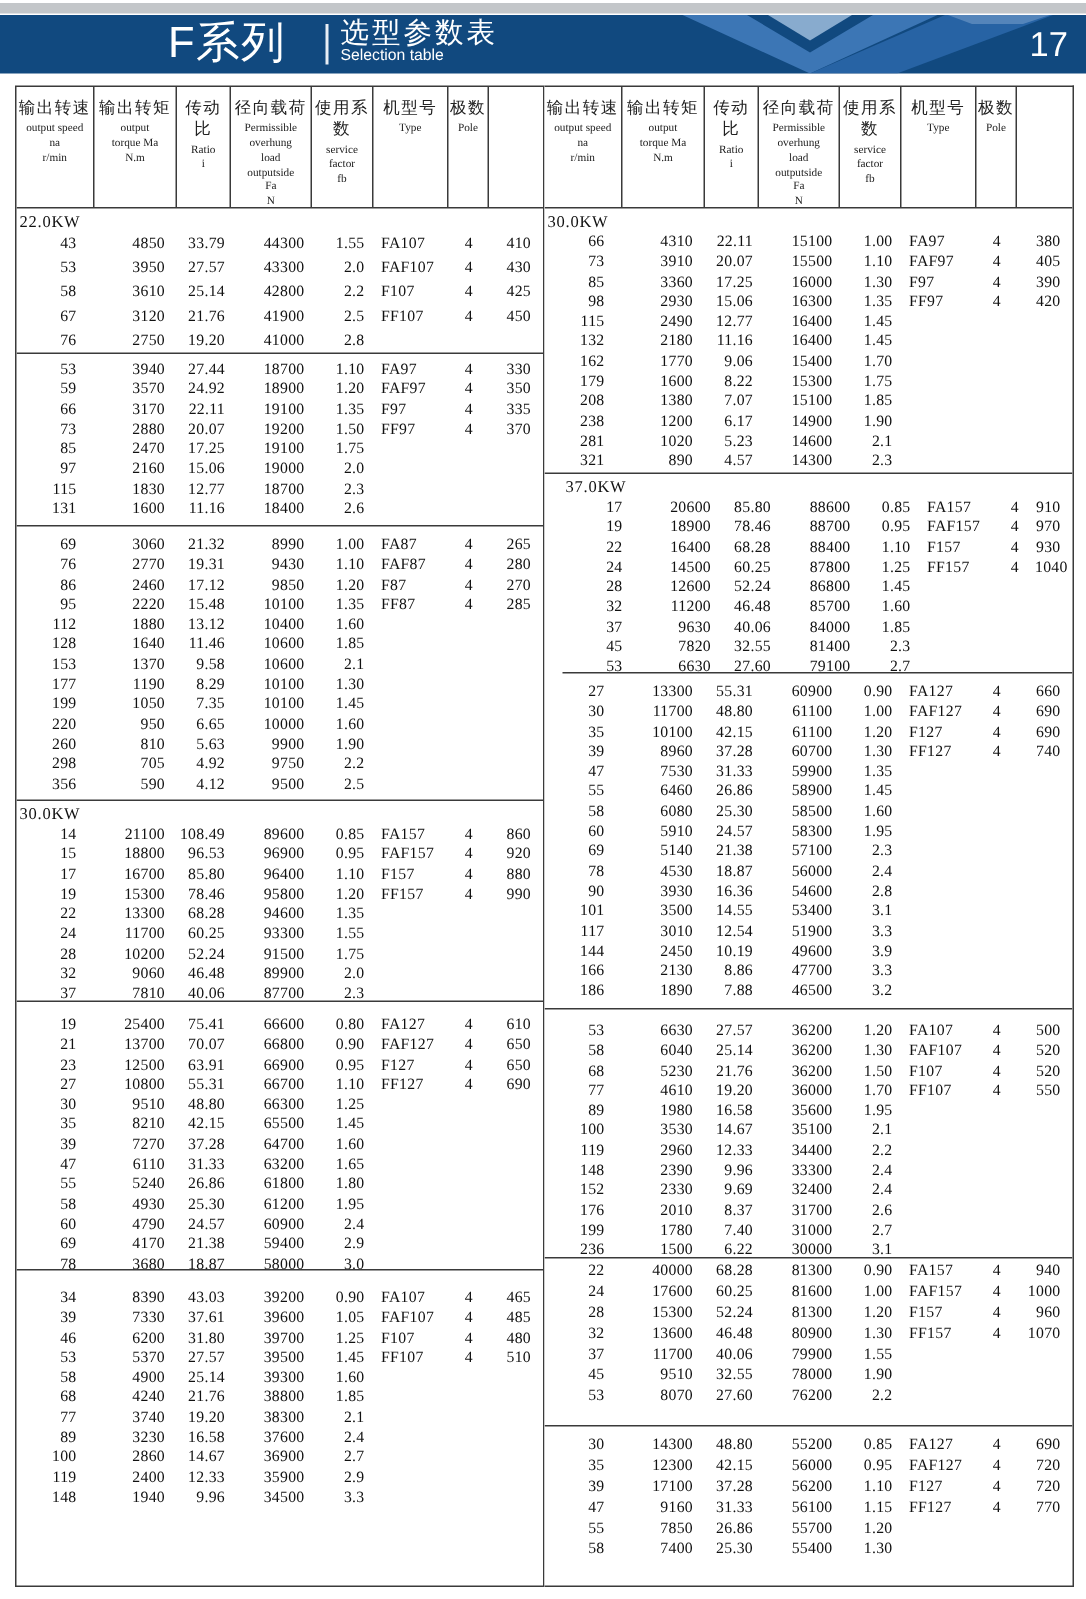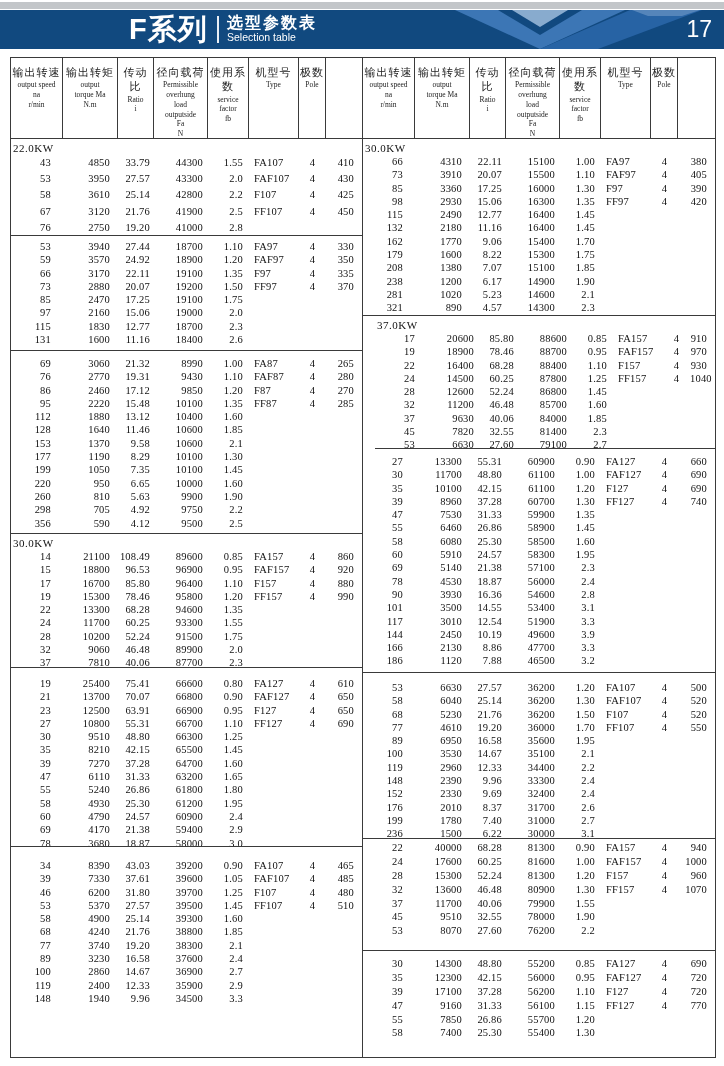--- a/index.html
+++ b/index.html
@@ -2,25 +2,25 @@
 <html><head>
 <meta charset="utf-8">
 <style>
   html,body{margin:0;padding:0;background:#ffffff;}
   .page{position:relative;width:724px;height:1066px;background:#ffffff;overflow:hidden;
         font-family:"Liberation Serif","DejaVu Serif",serif;color:#111;}
   .topstrip{position:absolute;left:0;top:2px;width:724px;height:7px;background:#c3c6c9;}
   .banner{position:absolute;left:0;top:10px;width:724px;height:39px;background:#11497f;overflow:hidden;}
   .banner svg{position:absolute;left:0;top:0;}
   .series{position:absolute;left:112px;top:0;height:39px;line-height:39px;color:#fff;
-          font-family:"Liberation Sans","DejaVu Sans",sans-serif;font-weight:bold;font-size:29px;letter-spacing:1px;margin-left:17px;}
+          font-family:"Liberation Sans","DejaVu Sans",sans-serif;font-weight:normal;font-size:29px;letter-spacing:1px;}
   .divider{position:absolute;left:217px;top:6px;width:2px;height:27px;background:#e8eef5;}
   .subtitle-wrap{position:absolute;left:227px;top:4px;color:#fff;
           font-family:"Liberation Sans","DejaVu Sans",sans-serif;}
-  .sub-cn{font-size:16px;font-weight:bold;letter-spacing:2px;line-height:17px;}
+  .sub-cn{font-size:19px;font-weight:normal;letter-spacing:2px;line-height:17px;}
   .sub-en{font-size:10.5px;line-height:12px;}
   .pagenum{position:absolute;right:12px;top:0;height:39px;line-height:39px;color:#fff;
           font-family:"Liberation Sans","DejaVu Sans",sans-serif;font-size:23px;}
   .tablewrap{position:absolute;left:10px;top:57px;width:718px;height:1001px;display:flex;}
   .half{width:353px;height:1001px;border:1px solid #3a3a3a;box-sizing:border-box;overflow:hidden;background:#fff;}
   .half.right{border-left:none;}
   .thead{display:grid;grid-template-columns:52px 55px 36px 54px 41px 50px 27px auto;
          height:80px;border-bottom:1px solid #3a3a3a;}
   .th{border-right:1px solid #3a3a3a;text-align:center;padding-top:7px;font-size:7.5px;line-height:1.3;color:#222;overflow:hidden;}
   .th:last-child{border-right:none;margin-left:42px;}
@@ -1141,21 +1141,21 @@
             <div class="c c1">2130</div>
             <div class="c c2">8.86</div>
             <div class="c c3">47700</div>
             <div class="c c4">3.3</div>
             <div class="c c5"></div>
             <div class="c c6"></div>
             <div class="c c7"></div>
           </div>
           <div class="row">
             <div class="c c0">186</div>
-            <div class="c c1">1120</div>
+            <div class="c c1">1890</div>
             <div class="c c2">7.88</div>
             <div class="c c3">46500</div>
             <div class="c c4">3.2</div>
             <div class="c c5"></div>
             <div class="c c6"></div>
             <div class="c c7"></div>
           </div>
         </div>
         <div class="box right-b3">
           <div class="row">
@@ -1193,21 +1193,21 @@
             <div class="c c1">4610</div>
             <div class="c c2">19.20</div>
             <div class="c c3">36000</div>
             <div class="c c4">1.70</div>
             <div class="c c5">FF107</div>
             <div class="c c6">4</div>
             <div class="c c7">550</div>
           </div>
           <div class="row">
             <div class="c c0">89</div>
-            <div class="c c1">6950</div>
+            <div class="c c1">1980</div>
             <div class="c c2">16.58</div>
             <div class="c c3">35600</div>
             <div class="c c4">1.95</div>
             <div class="c c5"></div>
             <div class="c c6"></div>
             <div class="c c7"></div>
           </div>
           <div class="row">
             <div class="c c0">100</div>
             <div class="c c1">3530</div>

